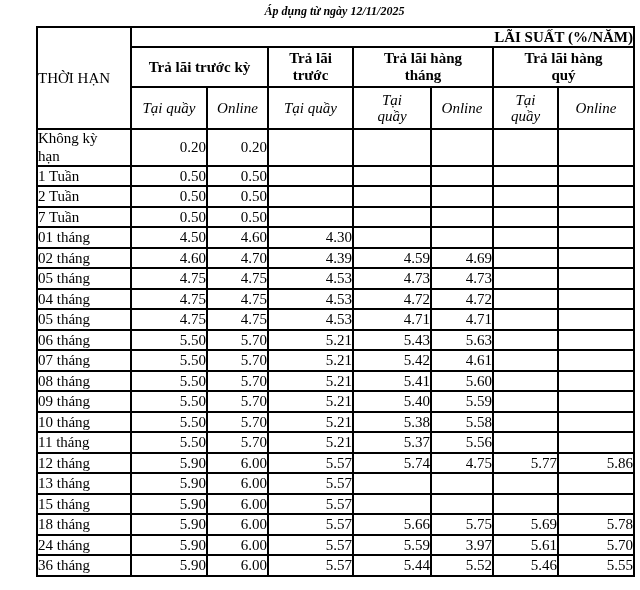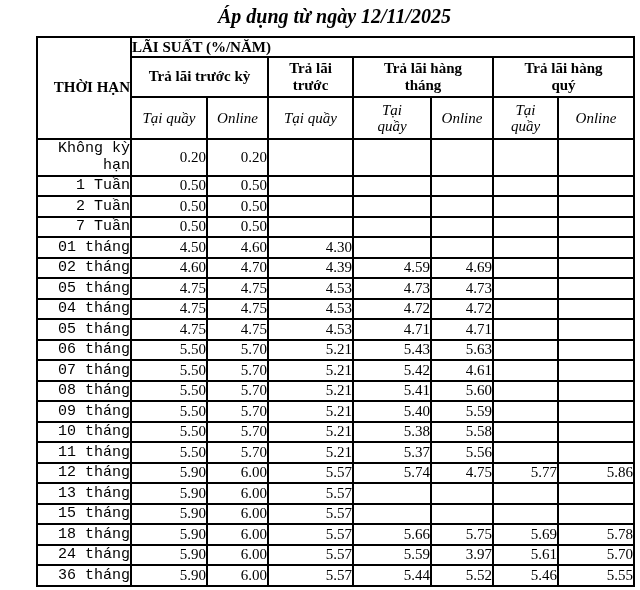--- a/index.html
+++ b/index.html
@@ -13,74 +13,73 @@
     overflow: hidden;
     color: #000000;
     font-family: "Liberation Serif", "DejaVu Serif", serif;
   }
   .doc-title {
     margin: 4px 0 0 36px;
     width: 597px;
     text-align: center;
     font-weight: bold;
     font-style: italic;
-    font-size: 20px;
+    font-size: 12px;
     line-height: 1.2;
   }
   table.rates {
     border-collapse: collapse;
     table-layout: fixed;
     margin: 8px 0 0 36px;
     width: 597px;
   }
   table.rates th,
   table.rates td {
     border: 2px solid #000000;
     padding: 0;
     vertical-align: middle;
     font-size: 15px;
     overflow: hidden;
   }
   th.term-header {
-    font-weight: bold;
+    font-weight: normal;
     font-size: 16px;
     line-height: 1.3;
-    text-align: right;
+    text-align: left;
   }
   th.rate-header {
     height: 18px;
     font-weight: bold;
     font-size: 16px;
-    text-align: left;
+    text-align: right;
   }
   th.group-header {
     height: 38px;
     font-weight: bold;
     font-size: 16px;
     line-height: 1.15;
     text-align: center;
     white-space: pre-line;
   }
   th.sub-header {
     height: 40px;
     font-weight: normal;
     font-style: italic;
     font-size: 16px;
     text-align: center;
     line-height: 1.1;
     white-space: pre-line;
   }
   td.term-cell {
-    text-align: right;
+    text-align: left;
     padding-left: 5px;
     padding-right: 4px;
     height: 18.5px;
     line-height: 1.15;
     white-space: pre-line;
-    font-family: Liberation Mono, monospace;
   }
   td.rate-cell {
     text-align: right;
     padding-right: 9px;
     height: 18.5px;
   }
 </style>
 </head>
 <body>
 

